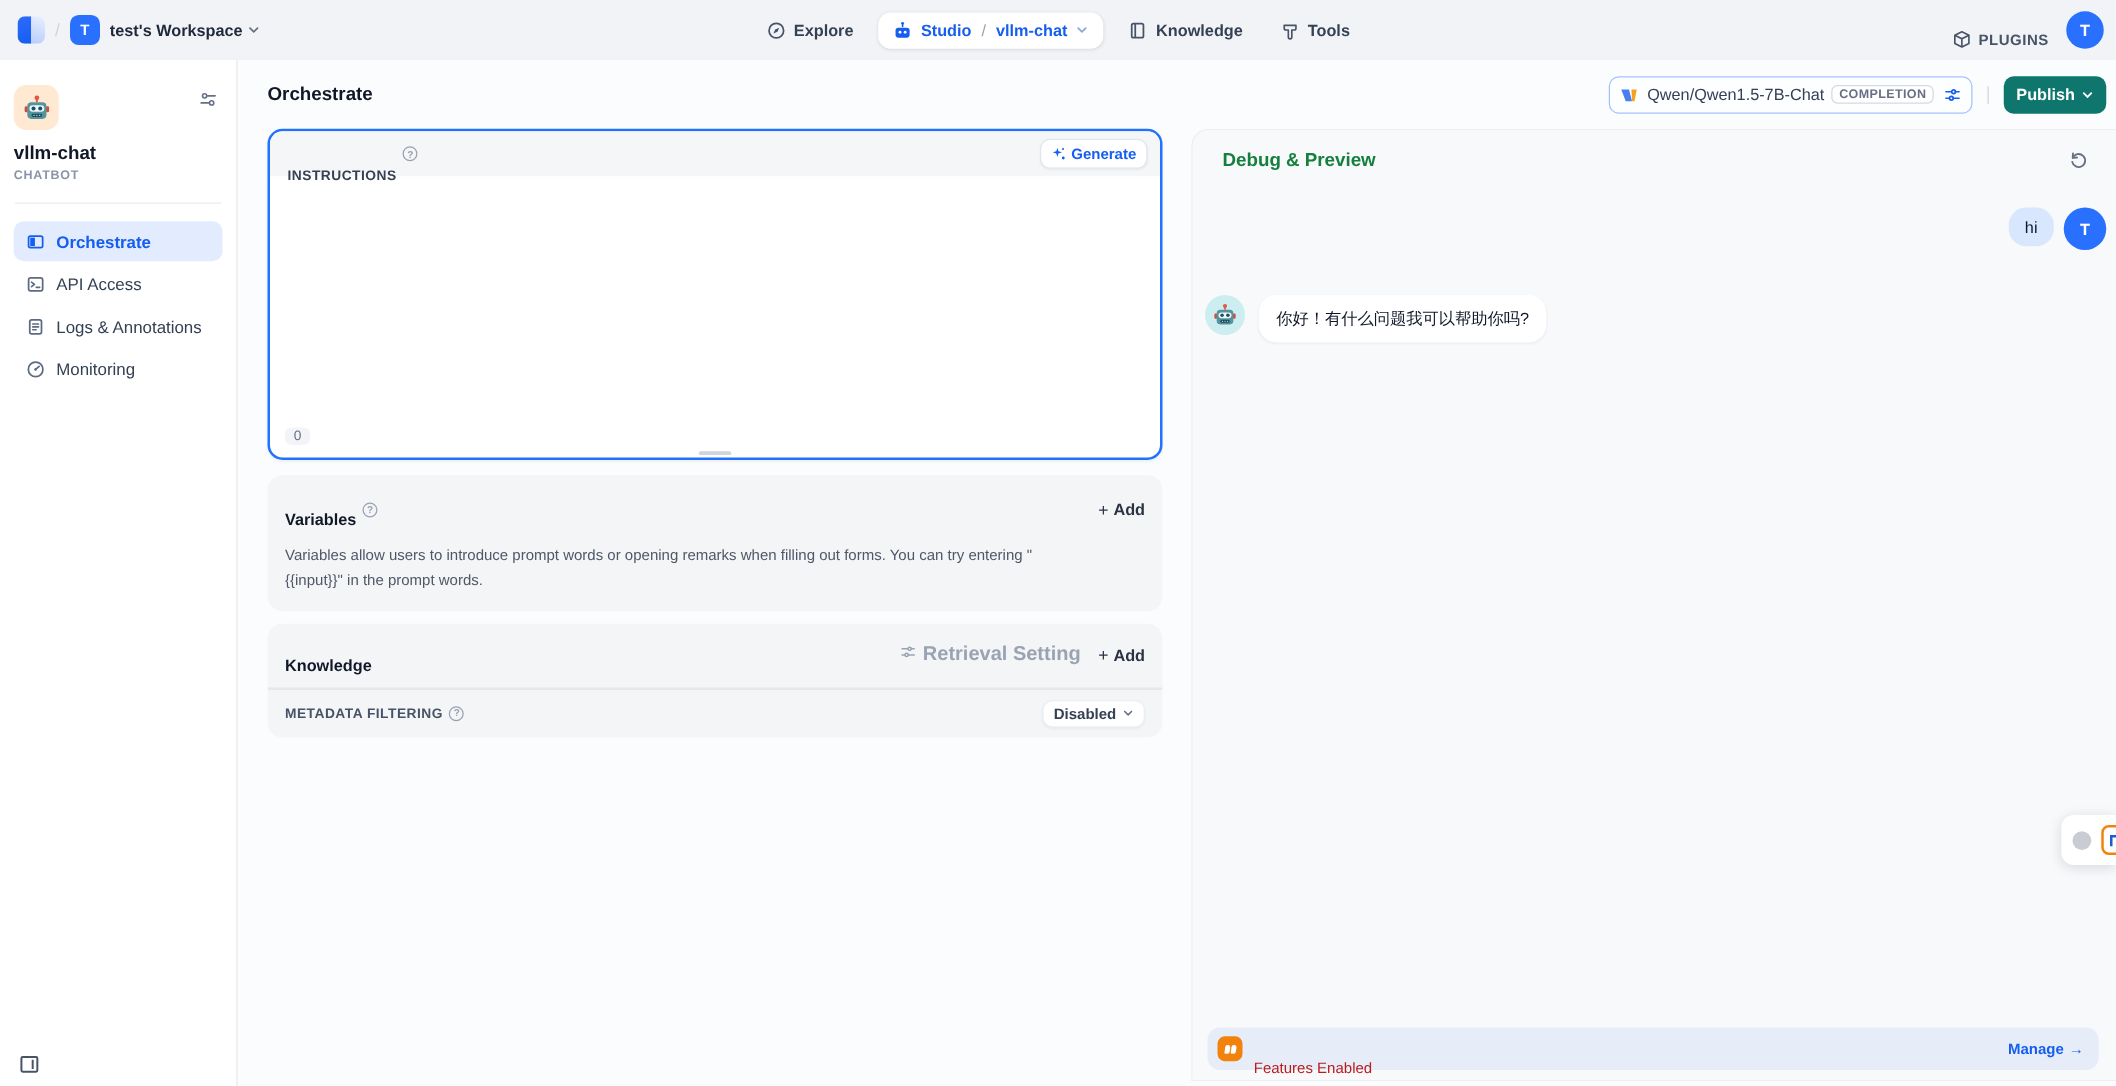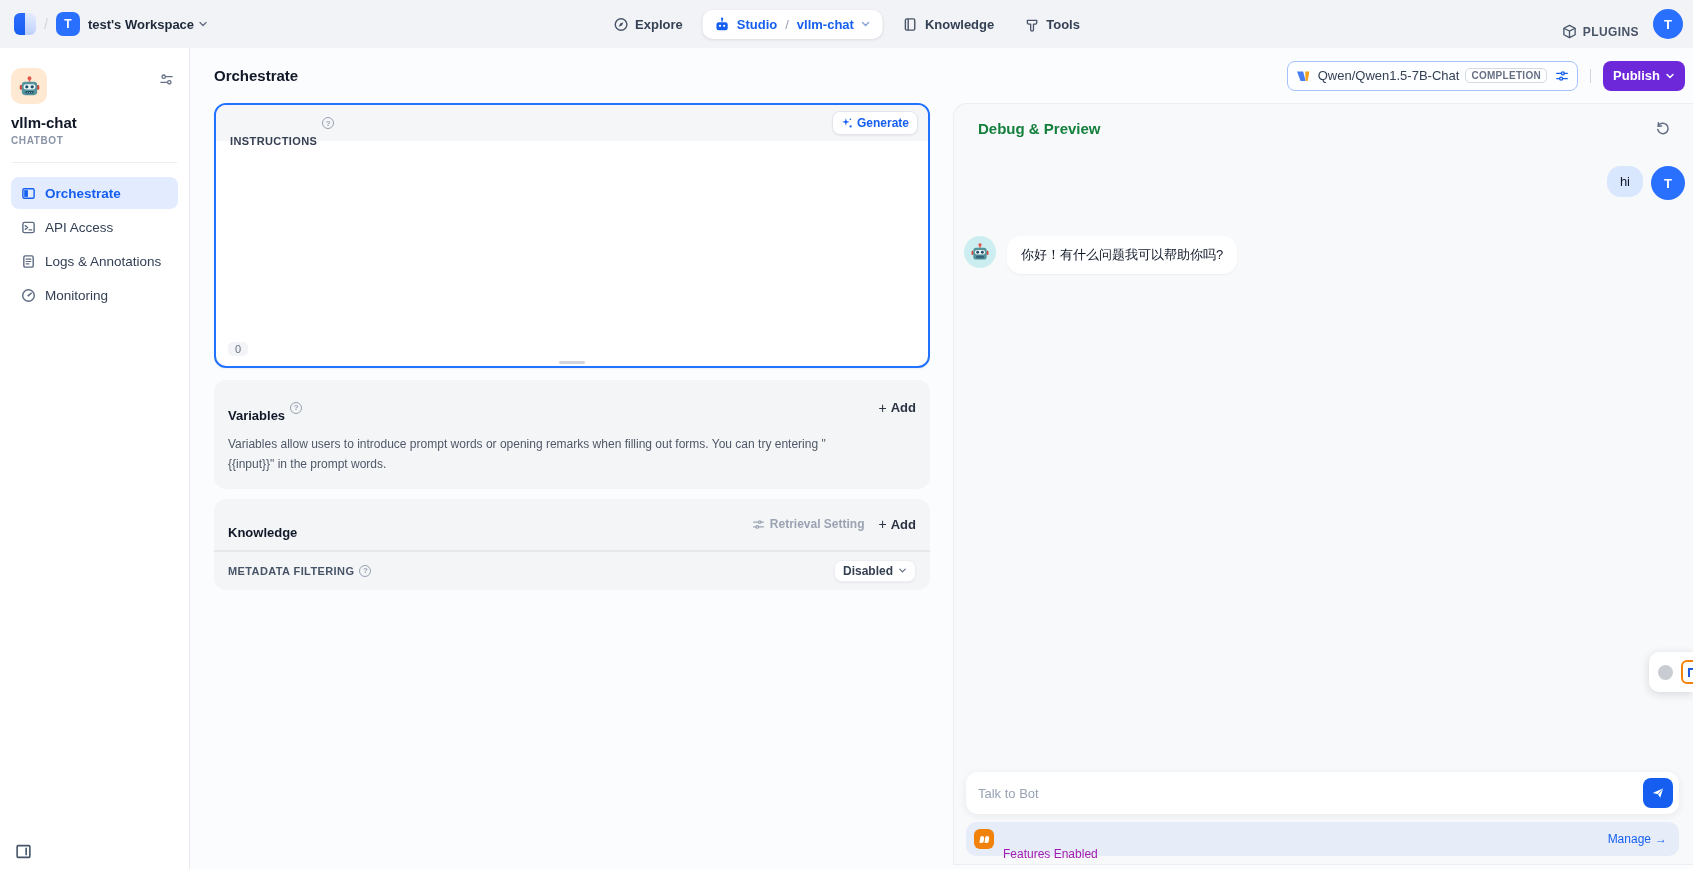--- a/index.html
+++ b/index.html
@@ -51,21 +51,21 @@
 
   
   .topbar { height:55px; display:flex; align-items:center; justify-content:space-between; padding:0 8px 0 24px; }
   .page-title { font-size:15px; font-weight:700; color:#101828; }
   .top-controls { display:flex; align-items:center; gap:8px; }
   .model-pill { height:30px; border:1px solid #a6c1ff; background:#fdfeff; border-radius:8px; display:flex; align-items:center; gap:6px; padding:0 8px; cursor:pointer; }
   .model-name { font-size:13px; font-weight:500; color:#344054; }
   .model-badge { font-size:10px; font-weight:600; letter-spacing:.3px; color:#667085; border:1px solid #d5d9e2; border-radius:5px; padding:1px 5px; background:#fff; }
   .adjust-icon { color:#155eef; margin-left:2px; }
   .vdiv { width:1px; height:14px; background:#d0d5dd; margin:0 4px; }
-  .publish-btn { height:30px; background:#6d28d9; color:#fff; border:none; border-radius:8px; padding:0 10px; display:flex; align-items:center; gap:5px; font-size:13px; font-weight:700; cursor:pointer; font-family:inherit; }
+  .publish-btn { height:30px; background:#0f766e; color:#fff; border:none; border-radius:8px; padding:0 10px; display:flex; align-items:center; gap:5px; font-size:13px; font-weight:700; cursor:pointer; font-family:inherit; }
 
   
   .content-body { flex:1; display:flex; min-height:0; }
   .center-col { width:740px; padding-left:24px; flex-shrink:0; }
   .instr-panel { border:2px solid #2172ff; border-radius:12px; background:#fff; height:265px; display:flex; flex-direction:column; position:relative; box-shadow:0 1px 2px rgba(16,24,40,.05); overflow:hidden; }
   .instr-head { height:36px; background:#f5f6f8; display:flex; align-items:center; justify-content:space-between; padding:0 10px 0 14px; flex-shrink:0; }
   .instr-title-wrap { display:flex; align-items:center; gap:5px; }
   .instr-title { font-size:11px; font-weight:700; letter-spacing:.4px; color:#354052;margin-top:36px; }
   .help-dot { width:12px; height:12px; border:1px solid #98a2b3; border-radius:50%; color:#98a2b3; font-size:8px; font-weight:700; display:flex; align-items:center; justify-content:center; cursor:pointer; }
   .generate-btn { height:24px; background:#fff; border:1px solid #e2e6ec; box-shadow:0 1px 2px rgba(16,24,40,.06); border-radius:8px; padding:0 8px; display:flex; align-items:center; gap:4px; color:#155eef; font-size:12px; font-weight:600; cursor:pointer; font-family:inherit; }
@@ -80,21 +80,21 @@
   .card-head { display:flex; align-items:center; justify-content:space-between; }
   .card-title-wrap { display:flex; align-items:center; gap:5px; }
   .card-title { font-size:13px; font-weight:700; color:#101828;margin-top:16px; }
   .add-btn { display:flex; align-items:center; gap:4px; font-size:13px; font-weight:600; color:#2a3342; cursor:pointer; }
   .plus-glyph { font-size:14px; font-weight:500; line-height:1; }
   .card-desc { margin-top:12px; font-size:12px; line-height:1.65; color:#4f5868; }
 
   .know-card { margin-top:10px; overflow:hidden; }
   .know-row1 { padding:10px 14px; display:flex; align-items:center; justify-content:space-between; }
   .know-actions { display:flex; align-items:center; gap:14px; }
-  .retrieval-btn { display:flex; align-items:flex-end; gap:5px; font-size:12px; font-weight:600; color:#9aa3b2; cursor:pointer; }
+  .retrieval-btn { display:flex; align-items:flex-start; gap:5px; font-size:16px; font-weight:600; color:#9aa3b2; cursor:pointer; }
   .thin-div { height:1px; background:rgba(16,24,40,.06); }
   .know-desc { padding:13px 14px; font-size:12px; color:#4f5868; }
   .meta-row { padding:8px 14px; display:flex; align-items:center; justify-content:space-between; }
   .meta-title-wrap { display:flex; align-items:center; gap:5px; }
   .meta-title { font-size:11px; font-weight:700; letter-spacing:.4px; color:#475467; }
   .disabled-btn { background:#fff; border:1px solid #eceef2; border-radius:8px; box-shadow:0 1px 2px rgba(16,24,40,.05); padding:3px 8px; display:flex; align-items:center; gap:5px; font-size:12px; font-weight:600; color:#354052; cursor:pointer; font-family:inherit; }
 
   
   .debug-card { flex:1; margin:0 0 4px 23px; background:#f8f9fb; border:1px solid #eceef2; border-right:none; border-radius:14px 0 0 0; display:flex; flex-direction:column; min-width:0; }
   .debug-head { padding:14px 20px 0 24px; display:flex; align-items:center; justify-content:space-between; }
@@ -108,22 +108,22 @@
   .chat-avatar-bot { width:32px; height:32px; border-radius:50%; background:#cdeef0; display:flex; align-items:center; justify-content:center; flex-shrink:0; }
   .bubble-bot { background:#fff; border-radius:14px; padding:10px 14px; font-size:13px; color:#101828; box-shadow:0 1px 2px rgba(16,24,40,.05); max-width:520px; }
   .debug-bottom { padding:0 14px 8px 12px; }
   .chat-input-wrap { background:#fff; border-radius:12px; height:42px; display:flex; align-items:center; padding:0 6px 0 12px; box-shadow:0 2px 8px rgba(16,24,40,.07); }
   .chat-input { flex:1; border:none; outline:none; font-family:inherit; font-size:13px; color:#101828; background:transparent; }
   .chat-input::placeholder { color:#98a2b3; }
   .send-btn { width:30px; height:30px; border:none; border-radius:8px; background:#155eef; display:flex; align-items:center; justify-content:center; cursor:pointer; flex-shrink:0; }
   .features-bar { margin-top:8px; background:#e6edf9; border-radius:10px; height:34px; display:flex; align-items:center; gap:9px; padding:0 12px 0 8px; }
   .feat-icon { width:20px; height:20px; border-radius:6px; background:#f1830d; display:flex; align-items:center; justify-content:center; gap:1.5px; flex-shrink:0; }
   .feat-icon i { display:block; width:3.5px; height:6.5px; background:#fff; border-radius:2px 2px 2px 0; transform:rotate(8deg); }
-  .feat-label { font-size:12px; font-weight:500; color:#a21caf; flex:1;margin-top:30px; }
-  .manage-btn { display:flex; align-items:center; gap:4px; font-size:12px; font-weight:400; color:#155eef; cursor:pointer; }
+  .feat-label { font-size:12px; font-weight:500; color:#b91c1c; flex:1;margin-top:30px; }
+  .manage-btn { display:flex; align-items:center; gap:4px; font-size:12px; font-weight:700; color:#155eef; cursor:pointer; }
 
   
   .float-widget { position:absolute; right:0; top:652px; width:44px; height:40px; background:#fff; border-radius:10px 0 0 10px; box-shadow:0 2px 10px rgba(16,24,40,.15); display:flex; align-items:center; gap:8px; padding-left:9px; overflow:hidden; cursor:pointer; }
   .float-dot { width:15px; height:15px; border-radius:50%; background:#c9cdd3; flex-shrink:0; }
   .float-logo { width:24px; height:24px; border:2.5px solid #f1830d; border-radius:6px; display:flex; align-items:center; justify-content:center; flex-shrink:0; background:#fff; }
   .float-logo i { display:block; width:10px; height:9px; border:2.5px solid #1f5bd8; border-bottom:none; }
 </style>
 </head>
 <body>
 
@@ -400,29 +400,20 @@
               <div class="chat-avatar-bot">
                 <svg width="20" height="20">
                     <use href="#sym-robot"></use>
                   </svg>
               </div>
               <div class="bubble-bot">你好！有什么问题我可以帮助你吗?</div>
             </div>
           </div>
 
           <div class="debug-bottom">
-            <div class="chat-input-wrap">
-              <input class="chat-input" placeholder="Talk to Bot" style="">
-              <button class="send-btn">
-                <svg width="14" height="14" viewBox="0 0 16 16">
-                    <path d="M2 8 L14 2.5 L10.5 13.5 L8 9.5 Z" fill="#fff"></path>
-                    <path d="M8 9.5 L14 2.5" stroke="#155eef" stroke-width="0.8"></path>
-                  </svg>
-              </button>
-            </div>
             <div class="features-bar">
               <div class="feat-icon">
                   <i></i>
                   <i></i>
                 </div>
               <span class="feat-label">Features Enabled</span>
               <div class="manage-btn">
                 <span>Manage</span>
                 <span>→</span>
               </div>

